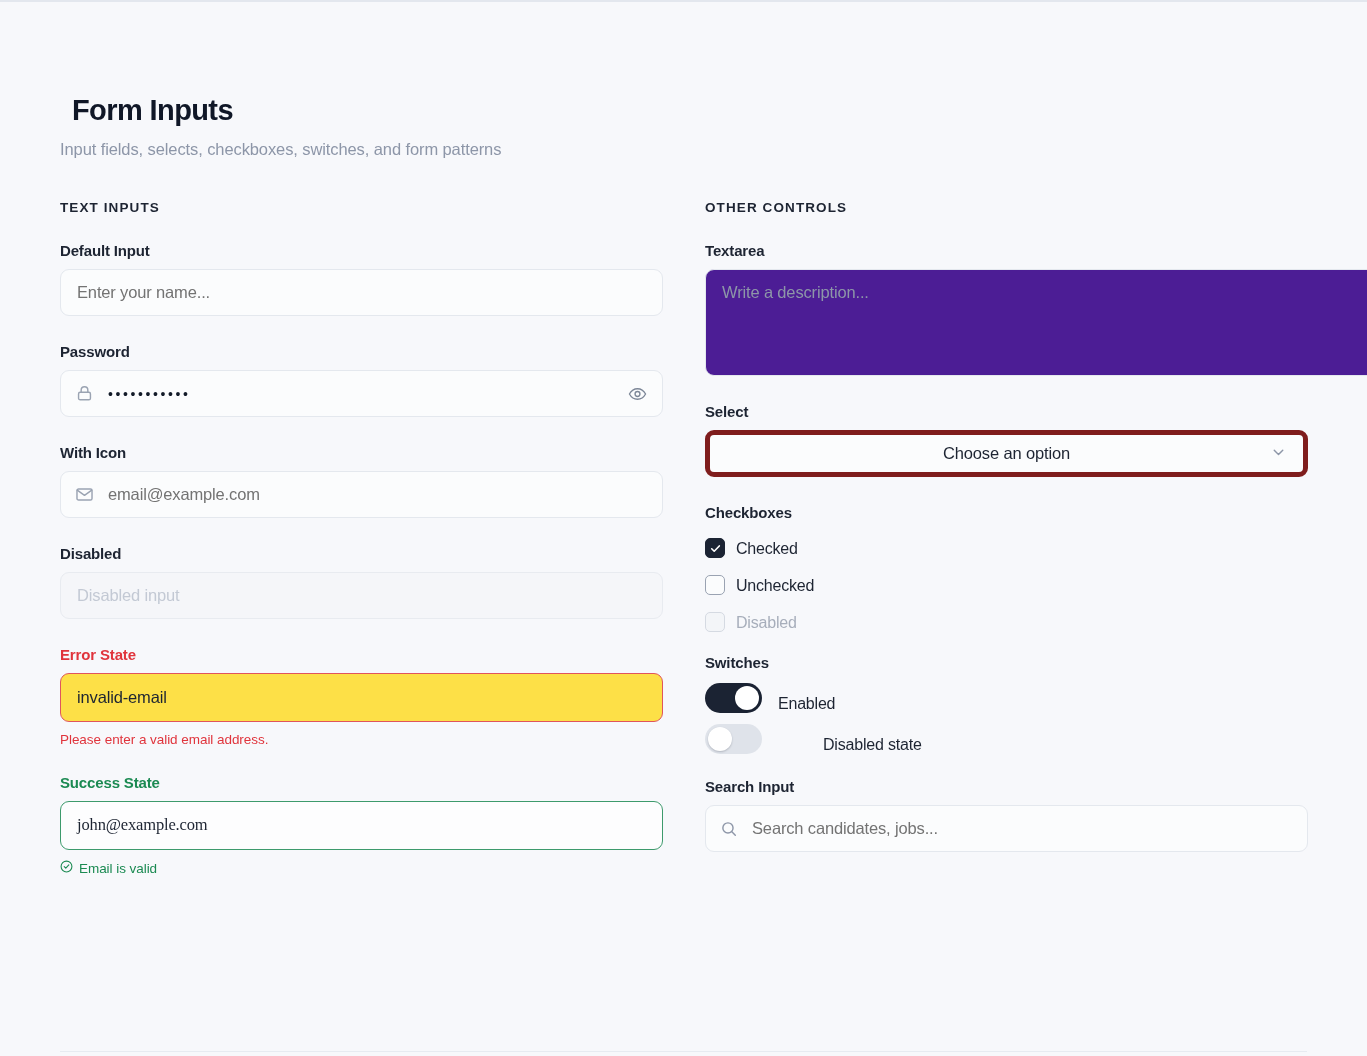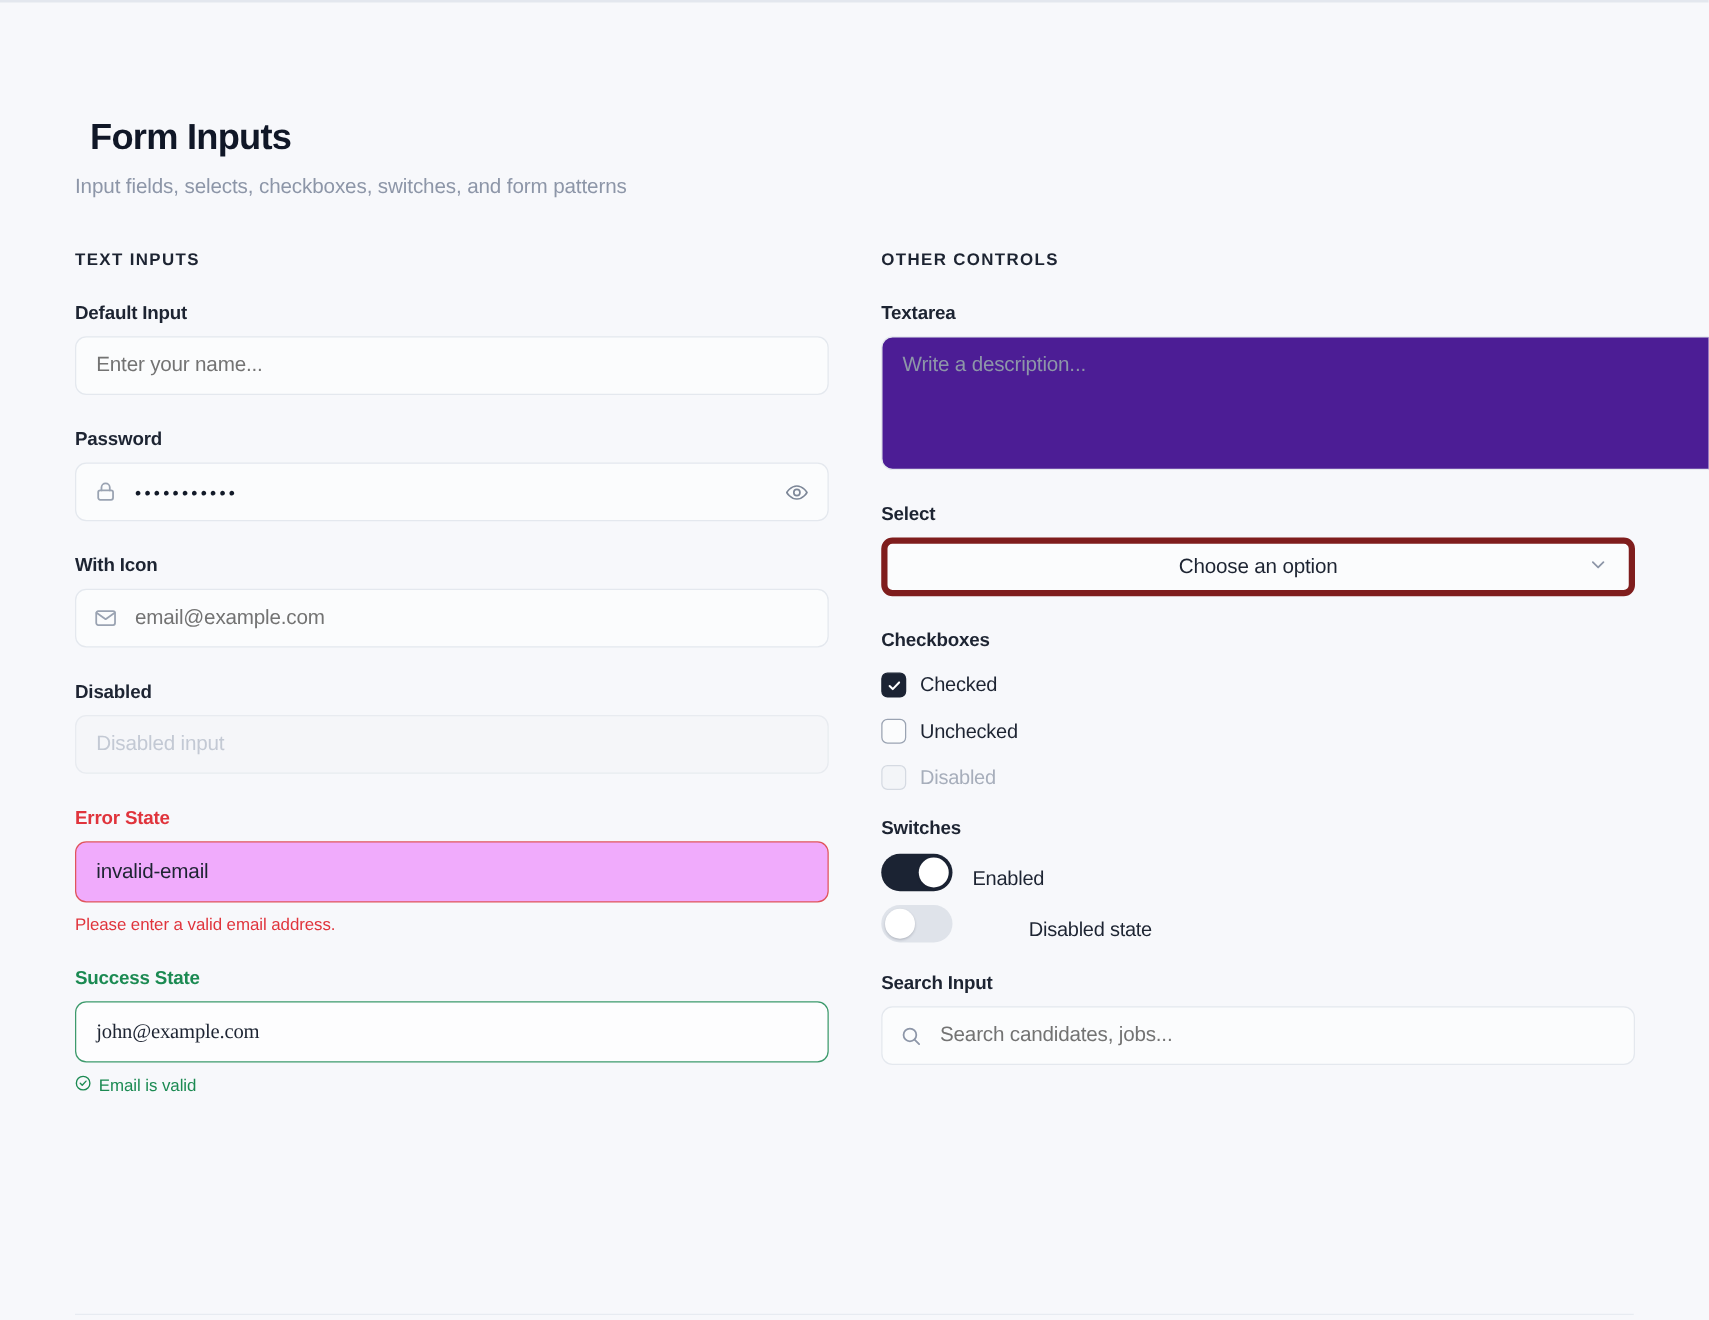--- a/index.html
+++ b/index.html
@@ -89,21 +89,21 @@
     letter-spacing: -0.15px;
     line-height: 1;
   }
   .input-box .txt.filled { color: #1d2432; }
   .input-box.disabled { background: #f5f6f9; border-color: #e8ebf0; }
   .input-box.disabled .txt { color: #c3c9d4; }
   .input-box.has-icon { padding-left: 14px; }
   .input-box.has-icon .txt { margin-left: 14px; }
   .input-box.error-box {
     border-color: #e0555c;
-    background: #f0abfc;
+    background: #fde047;
     height: 49px;
   }
   .input-box.success-box {
     border-color: #3d9a6c;
     background: #fdfdfe;
     height: 49px;
     font-family: Liberation Serif, serif;
   }
   .lead-icon { flex: 0 0 auto; display: flex; align-items: center; color: #9aa3b2; }
   .trail-btn {

